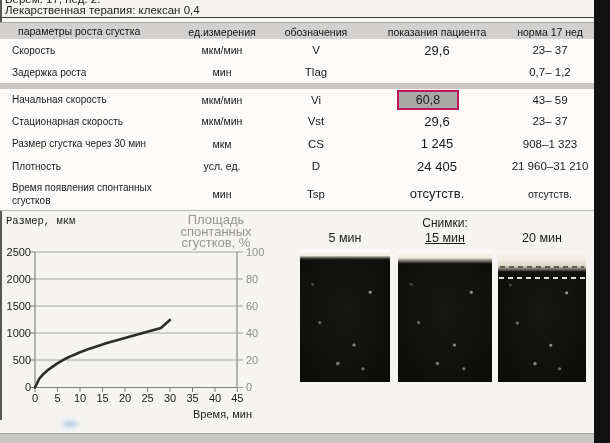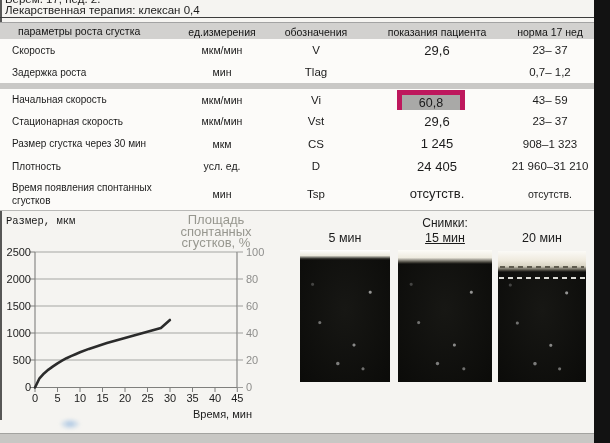--- a/index.html
+++ b/index.html
@@ -30,21 +30,21 @@
   .group-band{left:0;top:83px;width:594px;height:6px;background:#c9c8c6;
     border-bottom:1px solid #aeaeac;}
   .c{position:absolute;top:0;bottom:0;display:flex;align-items:center;}
   .c-param{left:12px;width:210px;font-size:10px;line-height:13px;}
   .c-param-h{left:18px;width:210px;}
   .c-unit{left:162px;width:120px;justify-content:center;font-size:10.5px;}
   .c-sym{left:266px;width:100px;justify-content:center;font-size:11.5px;}
   .c-val{left:377px;width:120px;justify-content:center;font-size:13px;}
   .c-norm{left:495px;width:110px;justify-content:center;font-size:11.5px;}
   .hl{position:absolute;left:397px;top:1px;width:58px;height:16px;background:#a9a9a7;
-    border:5px solid #be185d;display:flex;align-items:center;justify-content:center;font-size:12.5px;}
+    border:2px solid #be185d;display:flex;align-items:center;justify-content:center;font-size:12.5px;}
   
   .chart-svg{left:0;top:210px;}
   .chart-svg text{font-family:"Liberation Sans",sans-serif;font-size:11px;fill:#1c1c1c;}
   .chart-svg text.gray{fill:#8e8e8c;}
   .axis-title-left{left:6px;top:215px;font-size:10.5px;font-family:Liberation Mono, monospace;}
   .axis-title-right{left:160px;top:214px;width:112px;text-align:center;font-size:13px;
     line-height:11.5px;color:#97978f;}
   .axis-title-x{left:162px;top:408px;width:90px;text-align:right;font-size:11px;}
   
   .snap-title{left:395px;top:216px;width:100px;text-align:center;font-size:12px;}

